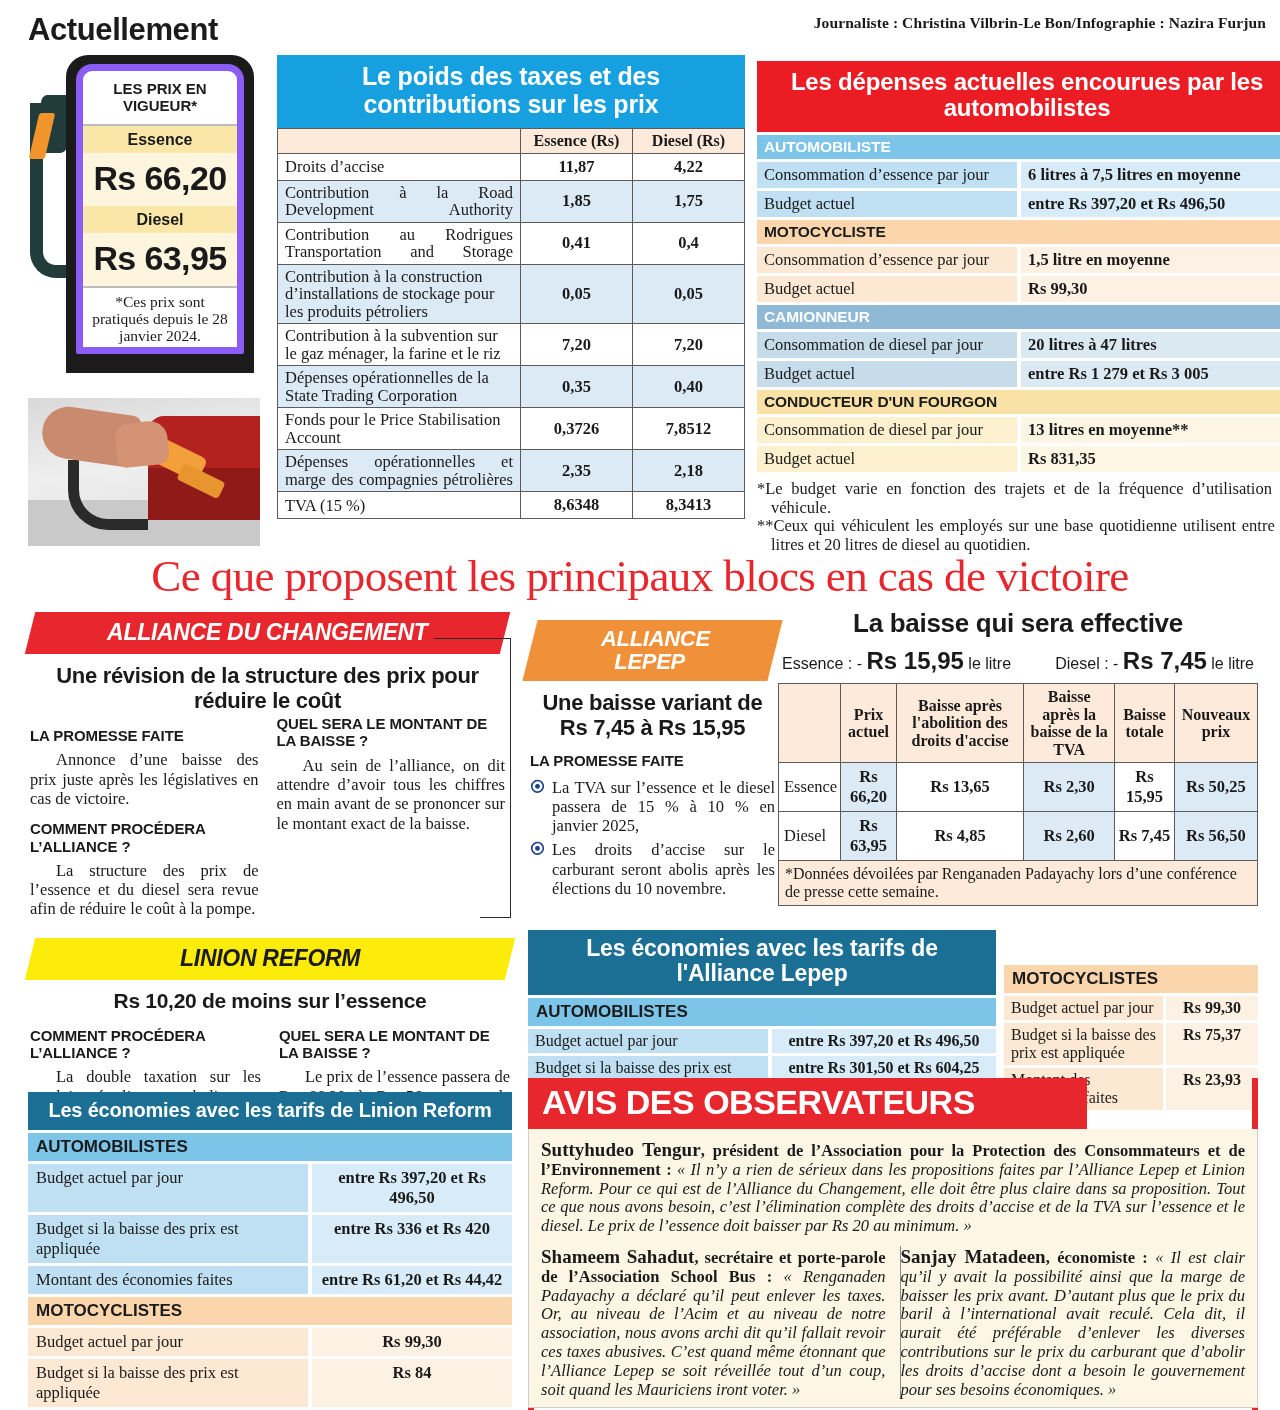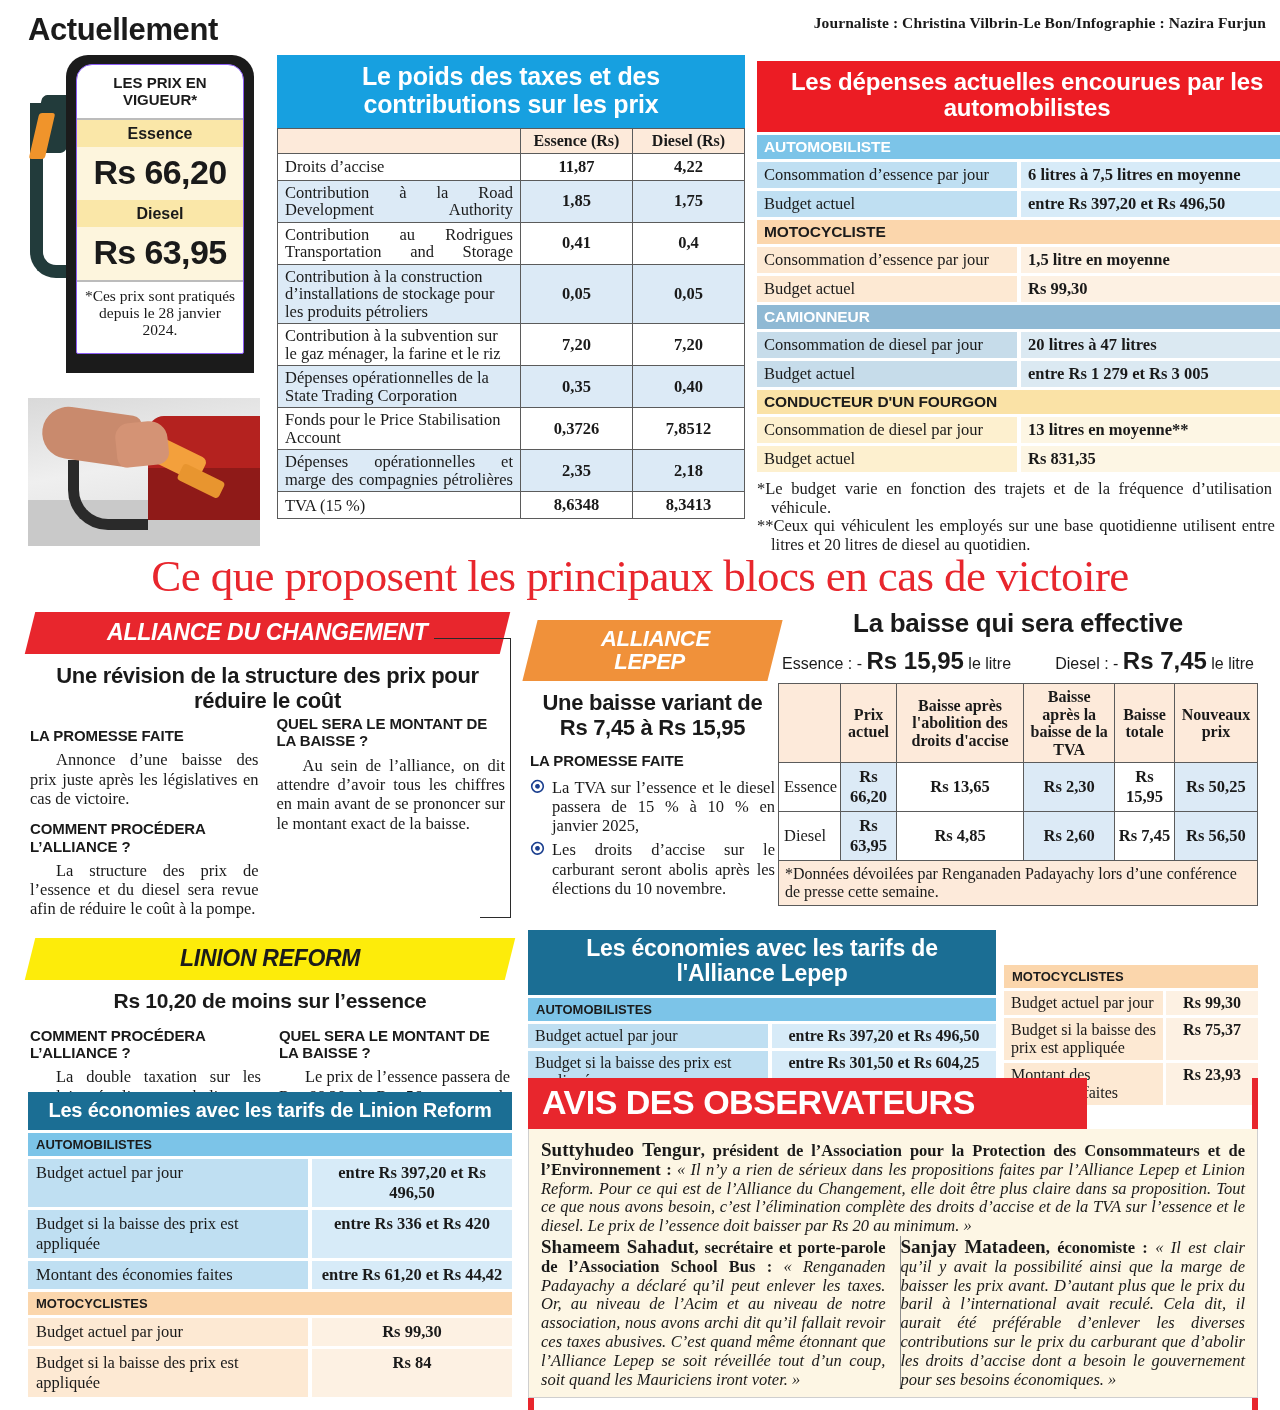--- a/index.html
+++ b/index.html
@@ -30,21 +30,21 @@
   .pump-body {
     position: absolute; left: 36px; top: 0; width: 188px; height: 315px;
     background: #1b1b1b; border-radius: 22px 22px 4px 4px;
   }
   .pump-base {
     position: absolute; left: 36px; top: 290px; width: 188px; height: 28px; background:#1b1b1b;
   }
   .pump-screen {
     position: absolute; left: 46px; top: 9px; width: 168px; height: 290px;
     background: #fff; border-radius: 16px 16px 2px 2px; overflow: hidden;
-    border: 1px solid #8b5cf6;
+    border: 7px solid #8b5cf6;
   }
   .scr-title {
     font-family: "Liberation Sans", sans-serif;
     font-weight: 800; font-size: 15px; text-align: center;
     padding: 10px 6px 9px; line-height: 1.12; color: #1b1b1b;
     border-bottom: 2px solid #bcbcbc;
   }
   .fuel-label {
     background: #fae7a8; font-family: "Liberation Sans", sans-serif;
     font-weight: 700; font-size: 16px; text-align: center; padding: 5px 0 4px;
@@ -212,21 +212,21 @@
   #baisse td.note { background:#fdeada; text-align:left; font-weight:400; font-size:16px; line-height:1.12; padding:4px 6px; }
 
   
   #linion { left: 30px; top: 938px; width: 480px; }
   #linion .banner { background:#fdec0a; color:#1b1b1b; font-size:23px; padding:7px 10px 8px; }
   #linion .sub-h { font-size:21px; margin-top:9px; }
 
   
   #eco-lin { left: 28px; top: 1092px; width: 484px; }
   #eco-lin .blk-title { background:#1b6e94; font-size:20px; padding:7px 10px 9px; }
-  .eco-hdr { font-family:"Liberation Sans", sans-serif; font-weight:800; font-size:13px; padding:4px 8px; margin-top:3px; }
+  .eco-hdr { font-family:"Liberation Sans", sans-serif; font-weight:800; font-size:17px; padding:4px 8px; margin-top:3px; }
   .eco-row { display:flex; gap:4px; margin-top:3px; }
   .eco-k { flex:1; padding:4px 8px; font-size:16.5px; }
   .eco-v { width:200px; padding:4px 8px; font-size:16.5px; font-weight:700; text-align:center; }
 
   
   #eco-lep { left: 528px; top: 930px; width: 468px; }
   #eco-lep .blk-title { background:#1b6e94; font-size:23px; padding:6px 8px 8px; }
   #eco-lep .eco-k { flex:1; padding:3px 7px; font-size:16px; }
   #eco-lep .eco-v { width:224px; padding:3px 7px; font-size:16px; font-weight:700; text-align:center; }
   #eco-moto { left: 1004px; top: 962px; width: 254px; }
@@ -239,21 +239,21 @@
   .avis-band {
     background:#e8262d; color:#fff; font-family:"Liberation Sans", sans-serif;
     font-weight:800; font-size:34px; padding:5px 14px 7px; letter-spacing:-.5px;
     width: 559px;
   }
   .avis-body { background:#fdf6e4; border:1px solid #cfcfcf; border-top:none; padding:10px 12px 8px; }
   .avis-p { font-size:16.5px; line-height:1.14; text-align:justify; }
   .avis-p .who { font-weight:700; font-size:19px; }
   .avis-p .role { font-weight:700; }
   .avis-p .q { font-style: italic; }
-  .avis-cols { display:flex; gap:0; margin-top:0; }
+  .avis-cols { display:flex; gap:0; margin-top:10px; }
   .avis-cols > div { flex:1; }
   .avis-cols > div:first-child { border-right:1px solid #8a8a8a; padding-right:14px; }
   .red-left { position:absolute; left:528px; top:1078px; width:6px; height:332px; background:#e8262d; }
   .red-right { position:absolute; left:1252px; top:1078px; width:6px; height:332px; background:#e8262d; }
 </style>
 </head>
 <body>
 
 <div class="page">
 

